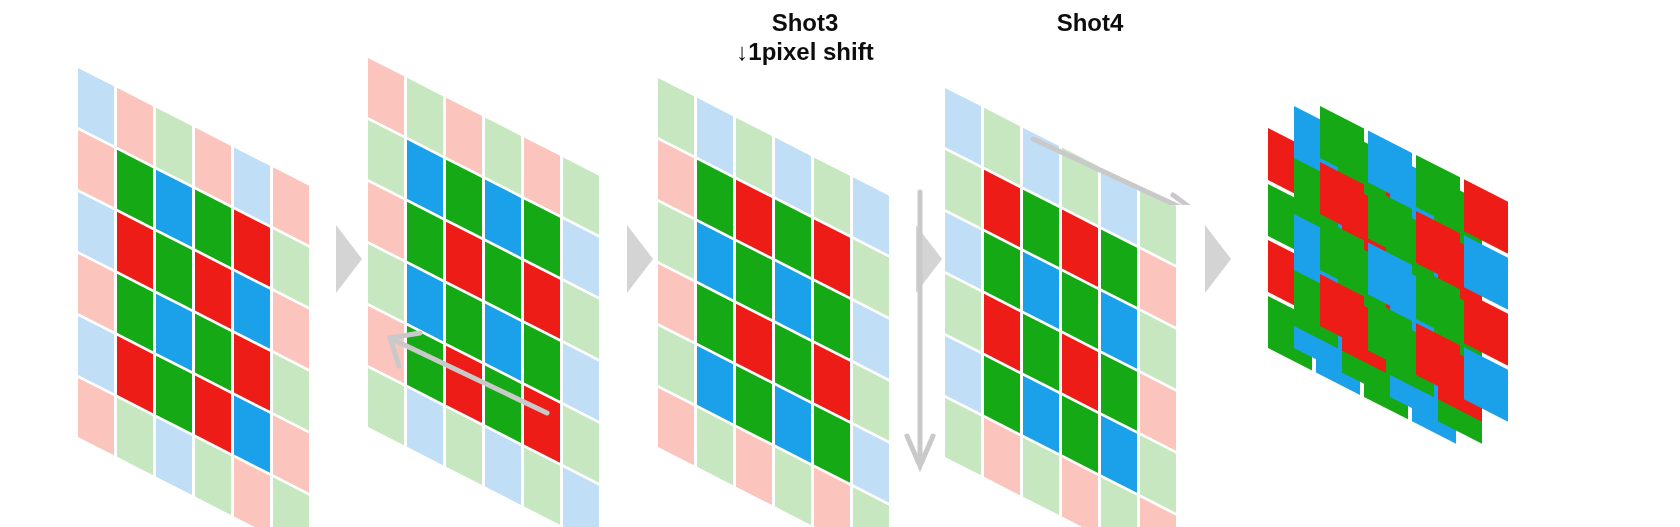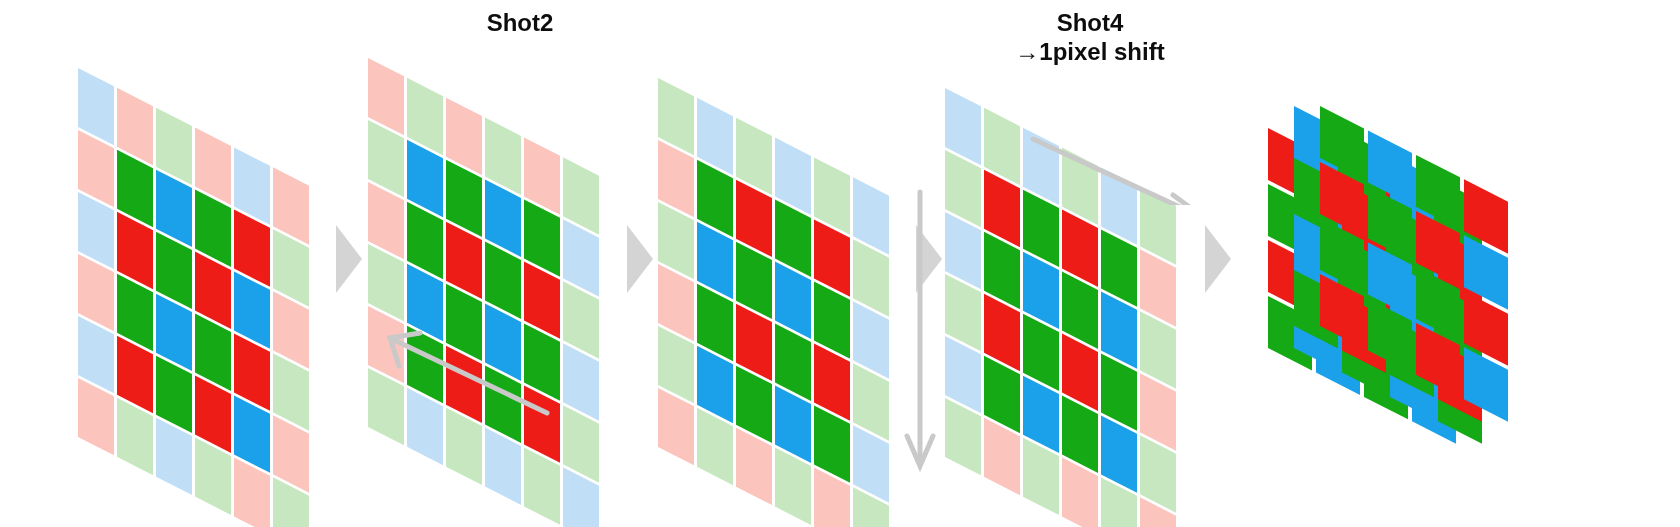--- a/index.html
+++ b/index.html
@@ -36,22 +36,23 @@
 
   .arrow-tri{position:absolute;}
   .shiftarrow{position:absolute;}
 
   .composite{position:absolute;}
 </style>
 </head>
 <body>
 
 <div id="stage">
-    <div class="shot-label" style="left: 385px; top: 8px; width: 270px;"><div>Shot2</div></div>
-    <div class="shot-label" style="left: 955px; top: 8px; width: 270px;"><div>Shot4</div><div>→1pixel shift</div></div>
+    <div class="shot-label" style="left: 385px; top: 8px; width: 270px;"></div>
+    <div class="shot-label" style="left: 670px; top: 8px; width: 270px;"><div>Shot3</div><div>↓1pixel shift</div></div>
+    <div class="shot-label" style="left: 955px; top: 8px; width: 270px;"><div>Shot4</div></div>
     <div class="panel" style="left: 78px; top: 68px; width: 250px; height: 330px; transform: skewY(27deg);">
       <div class="cell" style="width: 36px; height: 59px; left: 0px; top: 0px; background: rgb(192, 223, 247);"></div>
       <div class="cell" style="width: 36px; height: 59px; left: 39px; top: 0px; background: rgb(251, 196, 189);"></div>
       <div class="cell" style="width: 36px; height: 59px; left: 78px; top: 0px; background: rgb(198, 231, 191);"></div>
       <div class="cell" style="width: 36px; height: 59px; left: 117px; top: 0px; background: rgb(251, 196, 189);"></div>
       <div class="cell" style="width: 36px; height: 59px; left: 156px; top: 0px; background: rgb(192, 223, 247);"></div>
       <div class="cell" style="width: 36px; height: 59px; left: 195px; top: 0px; background: rgb(251, 196, 189);"></div>
       <div class="cell" style="width: 36px; height: 59px; left: 0px; top: 62px; background: rgb(251, 196, 189);"></div>
       <div class="cell" style="width: 36px; height: 59px; left: 39px; top: 62px; background: rgb(22, 169, 22);"></div>
       <div class="cell" style="width: 36px; height: 59px; left: 78px; top: 62px; background: rgb(27, 161, 234);"></div>

